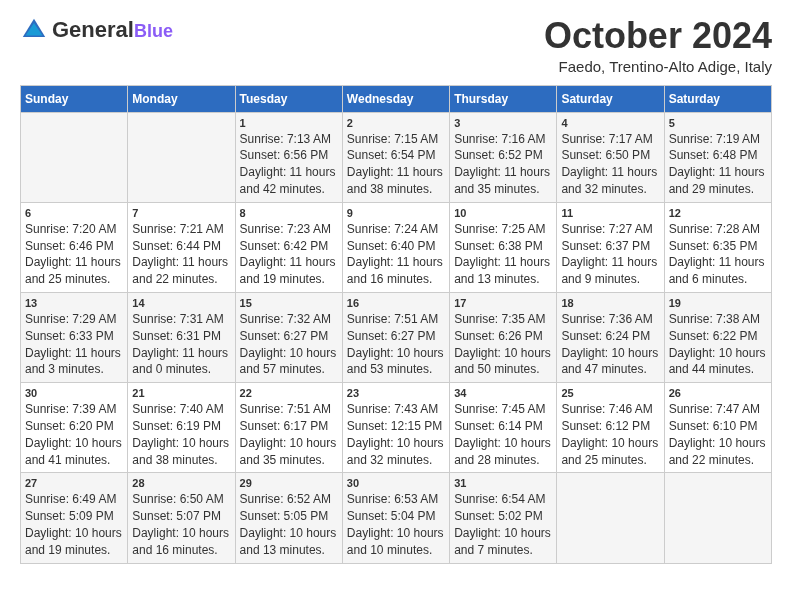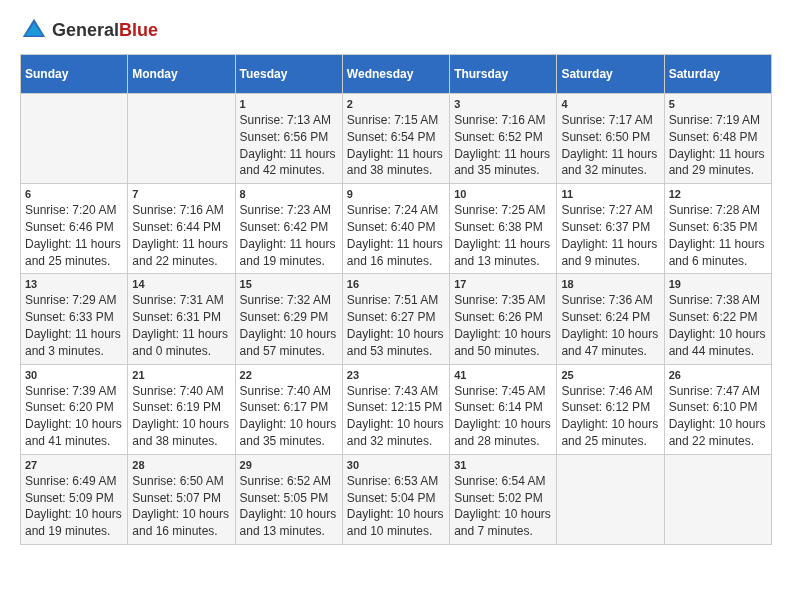--- a/index.html
+++ b/index.html
@@ -15,28 +15,28 @@
       align-items: flex-start;
       justify-content: space-between;
       margin-bottom: 10px;
     }
     .logo {
       display: flex;
       align-items: center;
       gap: 4px;
     }
     .logo-text-general {
-      font-size: 18px;
+      font-size: 22px;
       font-weight: bold;
       color: #333;
     }
     .logo-text-blue {
       font-size: 18px;
       font-weight: bold;
-      color: #b91c1c;
+      color: #8b5cf6;
     }
     .logo-icon {
       width: 28px;
       height: 28px;
     }
     .title-block {
       text-align: right;
     }
     .month-title {
       font-size: 36px;
@@ -52,21 +52,21 @@
     table {
       width: 100%;
       border-collapse: collapse;
       table-layout: fixed;
     }
     thead tr th {
       background-color: #2d6cc0;
       color: #fff;
       font-size: 12px;
       font-weight: bold;
-      padding: 12px 4px;
+      padding: 6px 4px;
       text-align: left;
       border: 1px solid #ccc;
     }
     tbody tr td {
       vertical-align: top;
       font-size: 10px;
       color: #333;
       padding: 4px 4px;
       border: 1px solid #ccc;
       height: 78px;
@@ -96,20 +96,24 @@
 <div class="header">
   <div class="logo">
     <svg class="logo-icon" viewBox="0 0 40 40" xmlns="http://www.w3.org/2000/svg">
       <polygon points="20,4 36,30 4,30" fill="#2d6cc0"></polygon>
       <polygon points="20,10 32,28 8,28" fill="#1a9ad6"></polygon>
     </svg>
     <div>
       <span class="logo-text-general">General</span><span class="logo-text-blue">Blue</span>
     </div>
   </div>
+  <div class="title-block">
+    <div class="month-title">October 2024</div>
+    <div class="location-title">Faedo, Trentino-Alto Adige, Italy</div>
+  </div>
 </div>
 
 <table>
   <thead>
     <tr id="header-row">
         <th>Sunday</th>
         <th>Monday</th>
         <th>Tuesday</th>
         <th>Wednesday</th>
         <th>Thursday</th>
@@ -154,21 +158,21 @@
       </tr>
       <tr>
         <td>
           <span class="day-num">6</span>
           <div class="cell-text">Sunrise: 7:20 AM
 Sunset: 6:46 PM
 Daylight: 11 hours and 25 minutes.</div>
         </td>
         <td>
           <span class="day-num">7</span>
-          <div class="cell-text">Sunrise: 7:16 AM
+          <div class="cell-text">Sunrise: 7:21 AM
 Sunset: 6:44 PM
 Daylight: 11 hours and 22 minutes.</div>
         </td>
         <td>
           <span class="day-num">8</span>
           <div class="cell-text">Sunrise: 7:23 AM
 Sunset: 6:42 PM
 Daylight: 11 hours and 19 minutes.</div>
         </td>
         <td>
@@ -205,21 +209,21 @@
         </td>
         <td>
           <span class="day-num">14</span>
           <div class="cell-text">Sunrise: 7:31 AM
 Sunset: 6:31 PM
 Daylight: 11 hours and 0 minutes.</div>
         </td>
         <td>
           <span class="day-num">15</span>
           <div class="cell-text">Sunrise: 7:32 AM
-Sunset: 6:29 PM
+Sunset: 6:27 PM
 Daylight: 10 hours and 57 minutes.</div>
         </td>
         <td>
           <span class="day-num">16</span>
           <div class="cell-text">Sunrise: 7:51 AM
 Sunset: 6:27 PM
 Daylight: 10 hours and 53 minutes.</div>
         </td>
         <td>
           <span class="day-num">17</span>
@@ -248,32 +252,32 @@
 Daylight: 10 hours and 41 minutes.</div>
         </td>
         <td>
           <span class="day-num">21</span>
           <div class="cell-text">Sunrise: 7:40 AM
 Sunset: 6:19 PM
 Daylight: 10 hours and 38 minutes.</div>
         </td>
         <td>
           <span class="day-num">22</span>
-          <div class="cell-text">Sunrise: 7:40 AM
+          <div class="cell-text">Sunrise: 7:51 AM
 Sunset: 6:17 PM
 Daylight: 10 hours and 35 minutes.</div>
         </td>
         <td>
           <span class="day-num">23</span>
           <div class="cell-text">Sunrise: 7:43 AM
 Sunset: 12:15 PM
 Daylight: 10 hours and 32 minutes.</div>
         </td>
         <td>
-          <span class="day-num">41</span>
+          <span class="day-num">34</span>
           <div class="cell-text">Sunrise: 7:45 AM
 Sunset: 6:14 PM
 Daylight: 10 hours and 28 minutes.</div>
         </td>
         <td>
           <span class="day-num">25</span>
           <div class="cell-text">Sunrise: 7:46 AM
 Sunset: 6:12 PM
 Daylight: 10 hours and 25 minutes.</div>
         </td>

